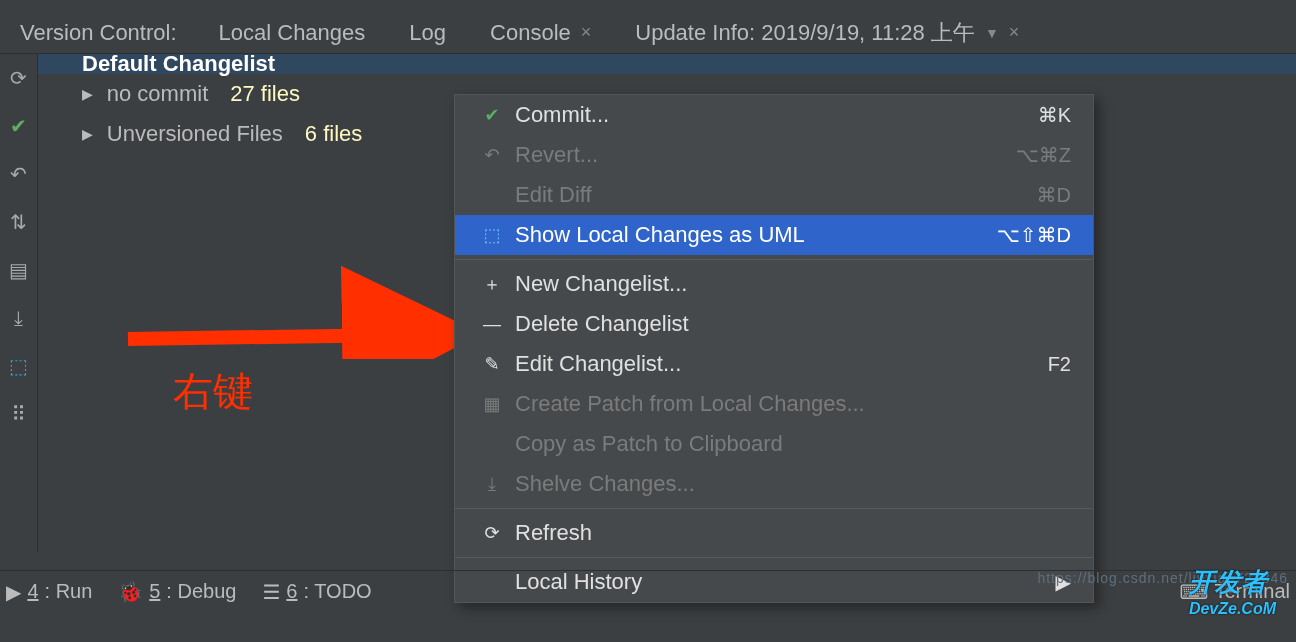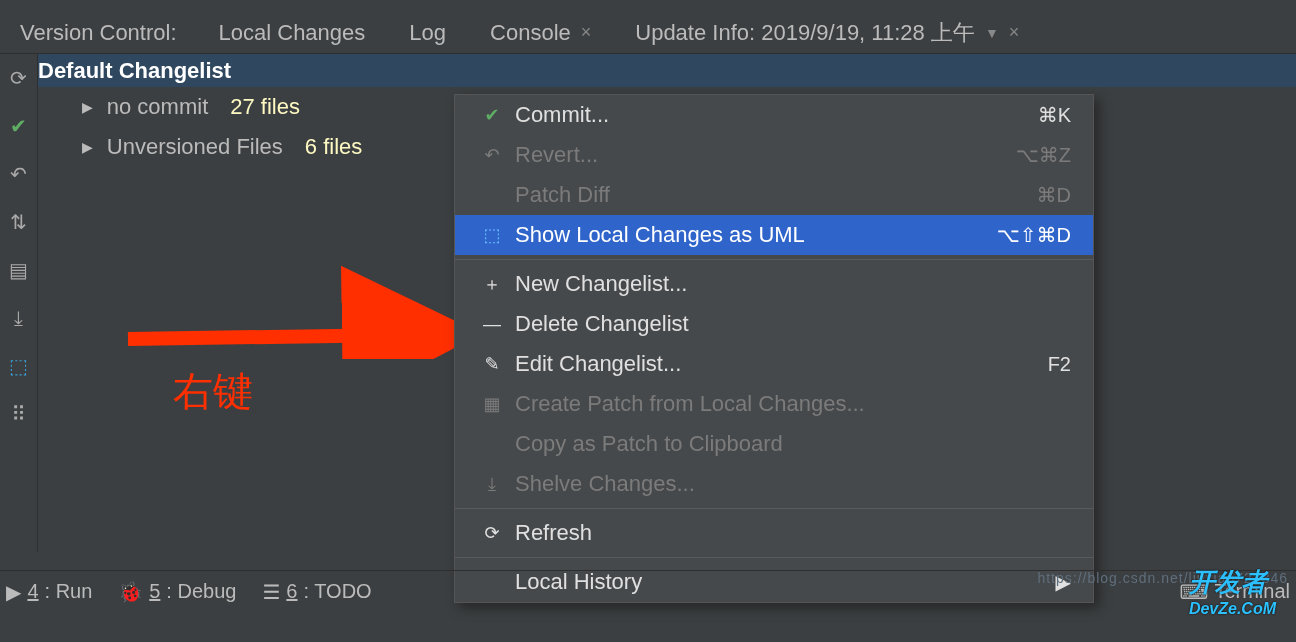--- a/index.html
+++ b/index.html
@@ -8,21 +8,21 @@
 .tabbar .label { color: #bbbbbb; padding: 0 20px; }
 .tab { padding: 0 22px; height: 68px; display: flex; align-items: center; cursor: pointer; position: relative; }
 .tab.active { color: #bbbbbb; }
 .tab.active::after { content: ""; position: absolute; left: 0; right: 0; bottom: -1px; height: 4px; background: #4a88c7; }
 .tab .close { margin-left: 10px; color: #888; font-size: 18px; }
 .tab .drop { margin-left: 10px; color: #888; font-size: 14px; }
 .content-row { display: flex; height: 498px; }
 .toolcol { width: 38px; background: #3c3f41; display: flex; flex-direction: column; align-items: center; gap: 20px; padding-top: 10px; border-right: 1px solid #2e2e2e; }
 .toolbtn { width: 28px; height: 28px; display: flex; align-items: center; justify-content: center; color: #a9a9a9; cursor: pointer; font-size: 20px; }
 .tree { flex: 1; position: relative; }
-.headerrow { background: #2f475f; height: 33px; display: flex; align-items: center; font-weight: bold; color: #ffffff; font-size: 22px; }
+.headerrow { background: #2f475f; height: 20px; display: flex; align-items: center; padding-left: 44px; font-weight: bold; color: #ffffff; font-size: 22px; }
 .treerow { display: flex; align-items: center; height: 40px; padding-left: 44px; font-size: 22px; color: #bbbbbb; }
 .treerow .tri { color: #bbbbbb; margin-right: 14px; font-size: 14px; }
 .treerow .count { color: #fef9c3; margin-left: 22px; }
 .arrow { position: absolute; left: 80px; top: 175px; pointer-events: none; }
 .annotation { position: absolute; left: 135px; top: 310px; color: #ff2f00; font-size: 40px; font-weight: 500; }
 .menu { position: absolute; left: 454px; top: 94px; width: 640px; background: #46494b; border: 1px solid #555; box-shadow: 5px 5px 12px rgba(0,0,0,0.4); }
 .mi { display: flex; align-items: center; height: 40px; padding: 0 22px; font-size: 22px; color: #e0e0e0; cursor: pointer; }
 .mi.disabled { color: #7b7b7b; }
 .mi.hl { background: #2f65ca; color: #ffffff; }
 .mi .icn { width: 30px; display: inline-flex; justify-content: center; margin-right: 8px; font-size: 18px; }
@@ -103,21 +103,21 @@
       <span class="lbl">Commit...</span>
       <span class="sc">⌘K</span>
     </div>
   <div class="mi disabled">
       <span class="icn">↶</span>
       <span class="lbl">Revert...</span>
       <span class="sc">⌥⌘Z</span>
     </div>
   <div class="mi disabled">
       <span class="icn"></span>
-      <span class="lbl">Patch Diff</span>
+      <span class="lbl">Edit Diff</span>
       <span class="sc">⌘D</span>
     </div>
   <div class="mi hl">
       <span class="icn" style="color:#6ac3ff">⬚</span>
       <span class="lbl">Show Local Changes as UML</span>
       <span class="sc">⌥⇧⌘D</span>
     </div>
   <div class="msep"></div>
   <div class="mi">
       <span class="icn">＋</span>

